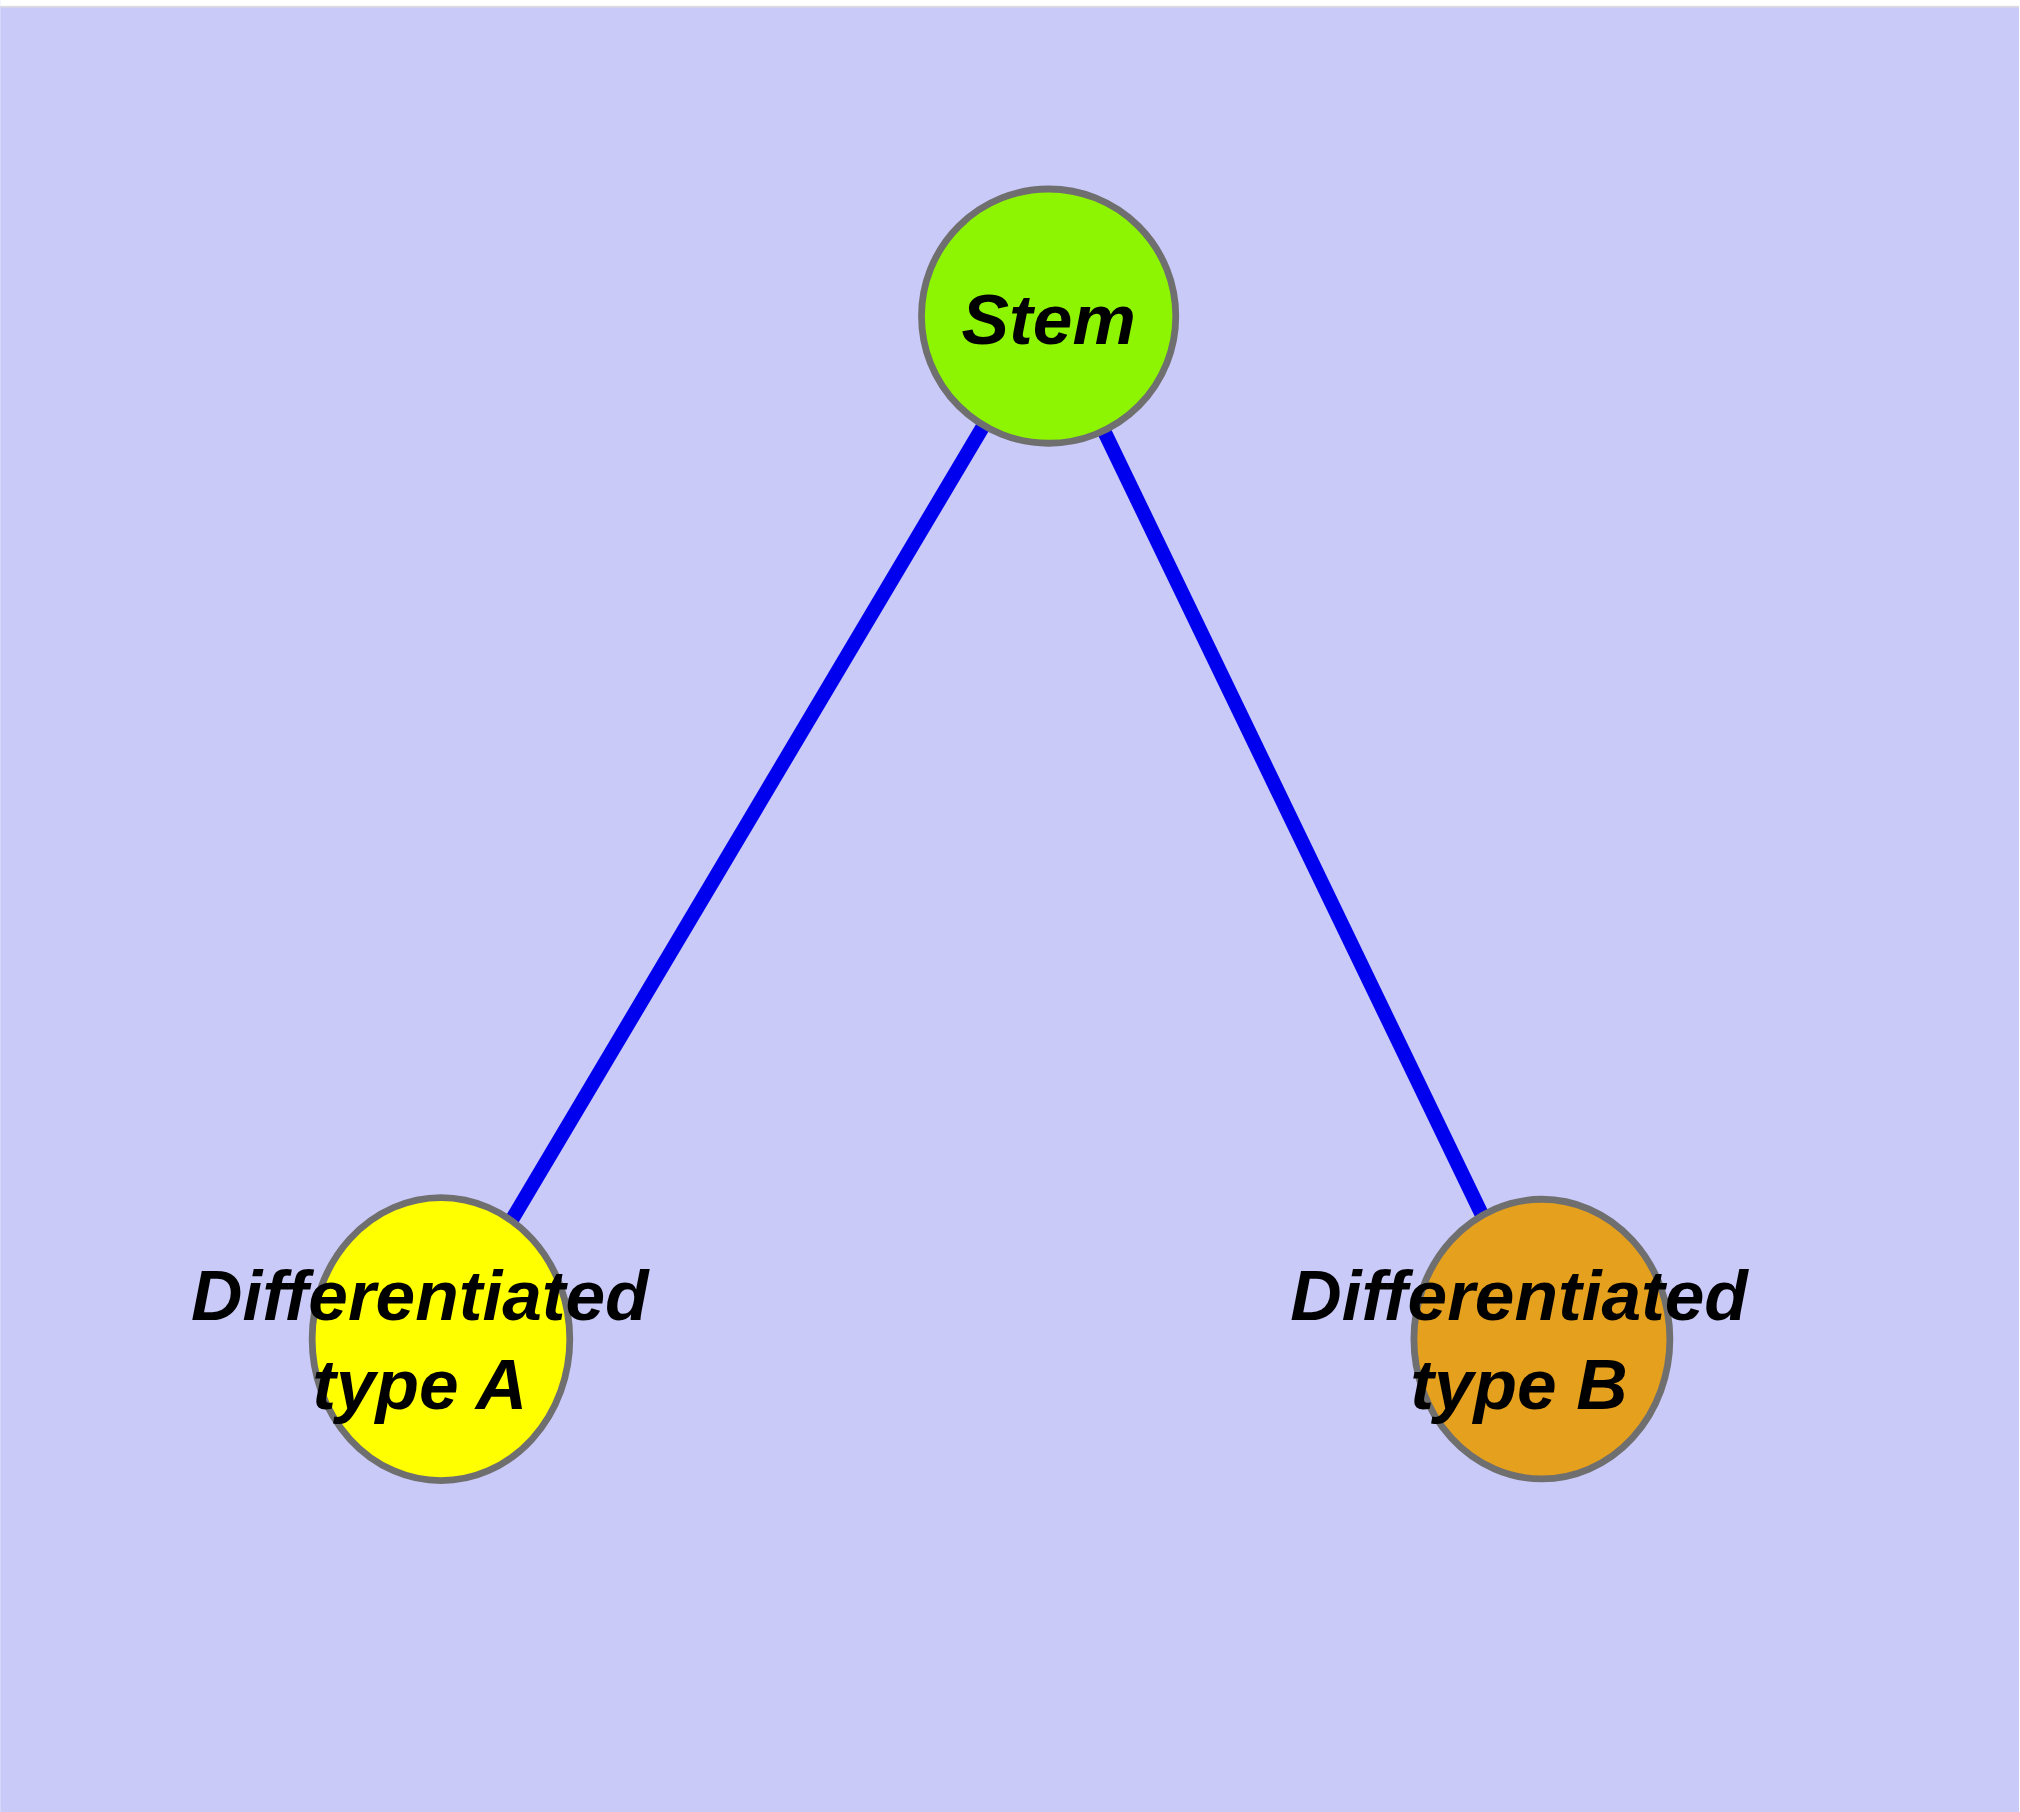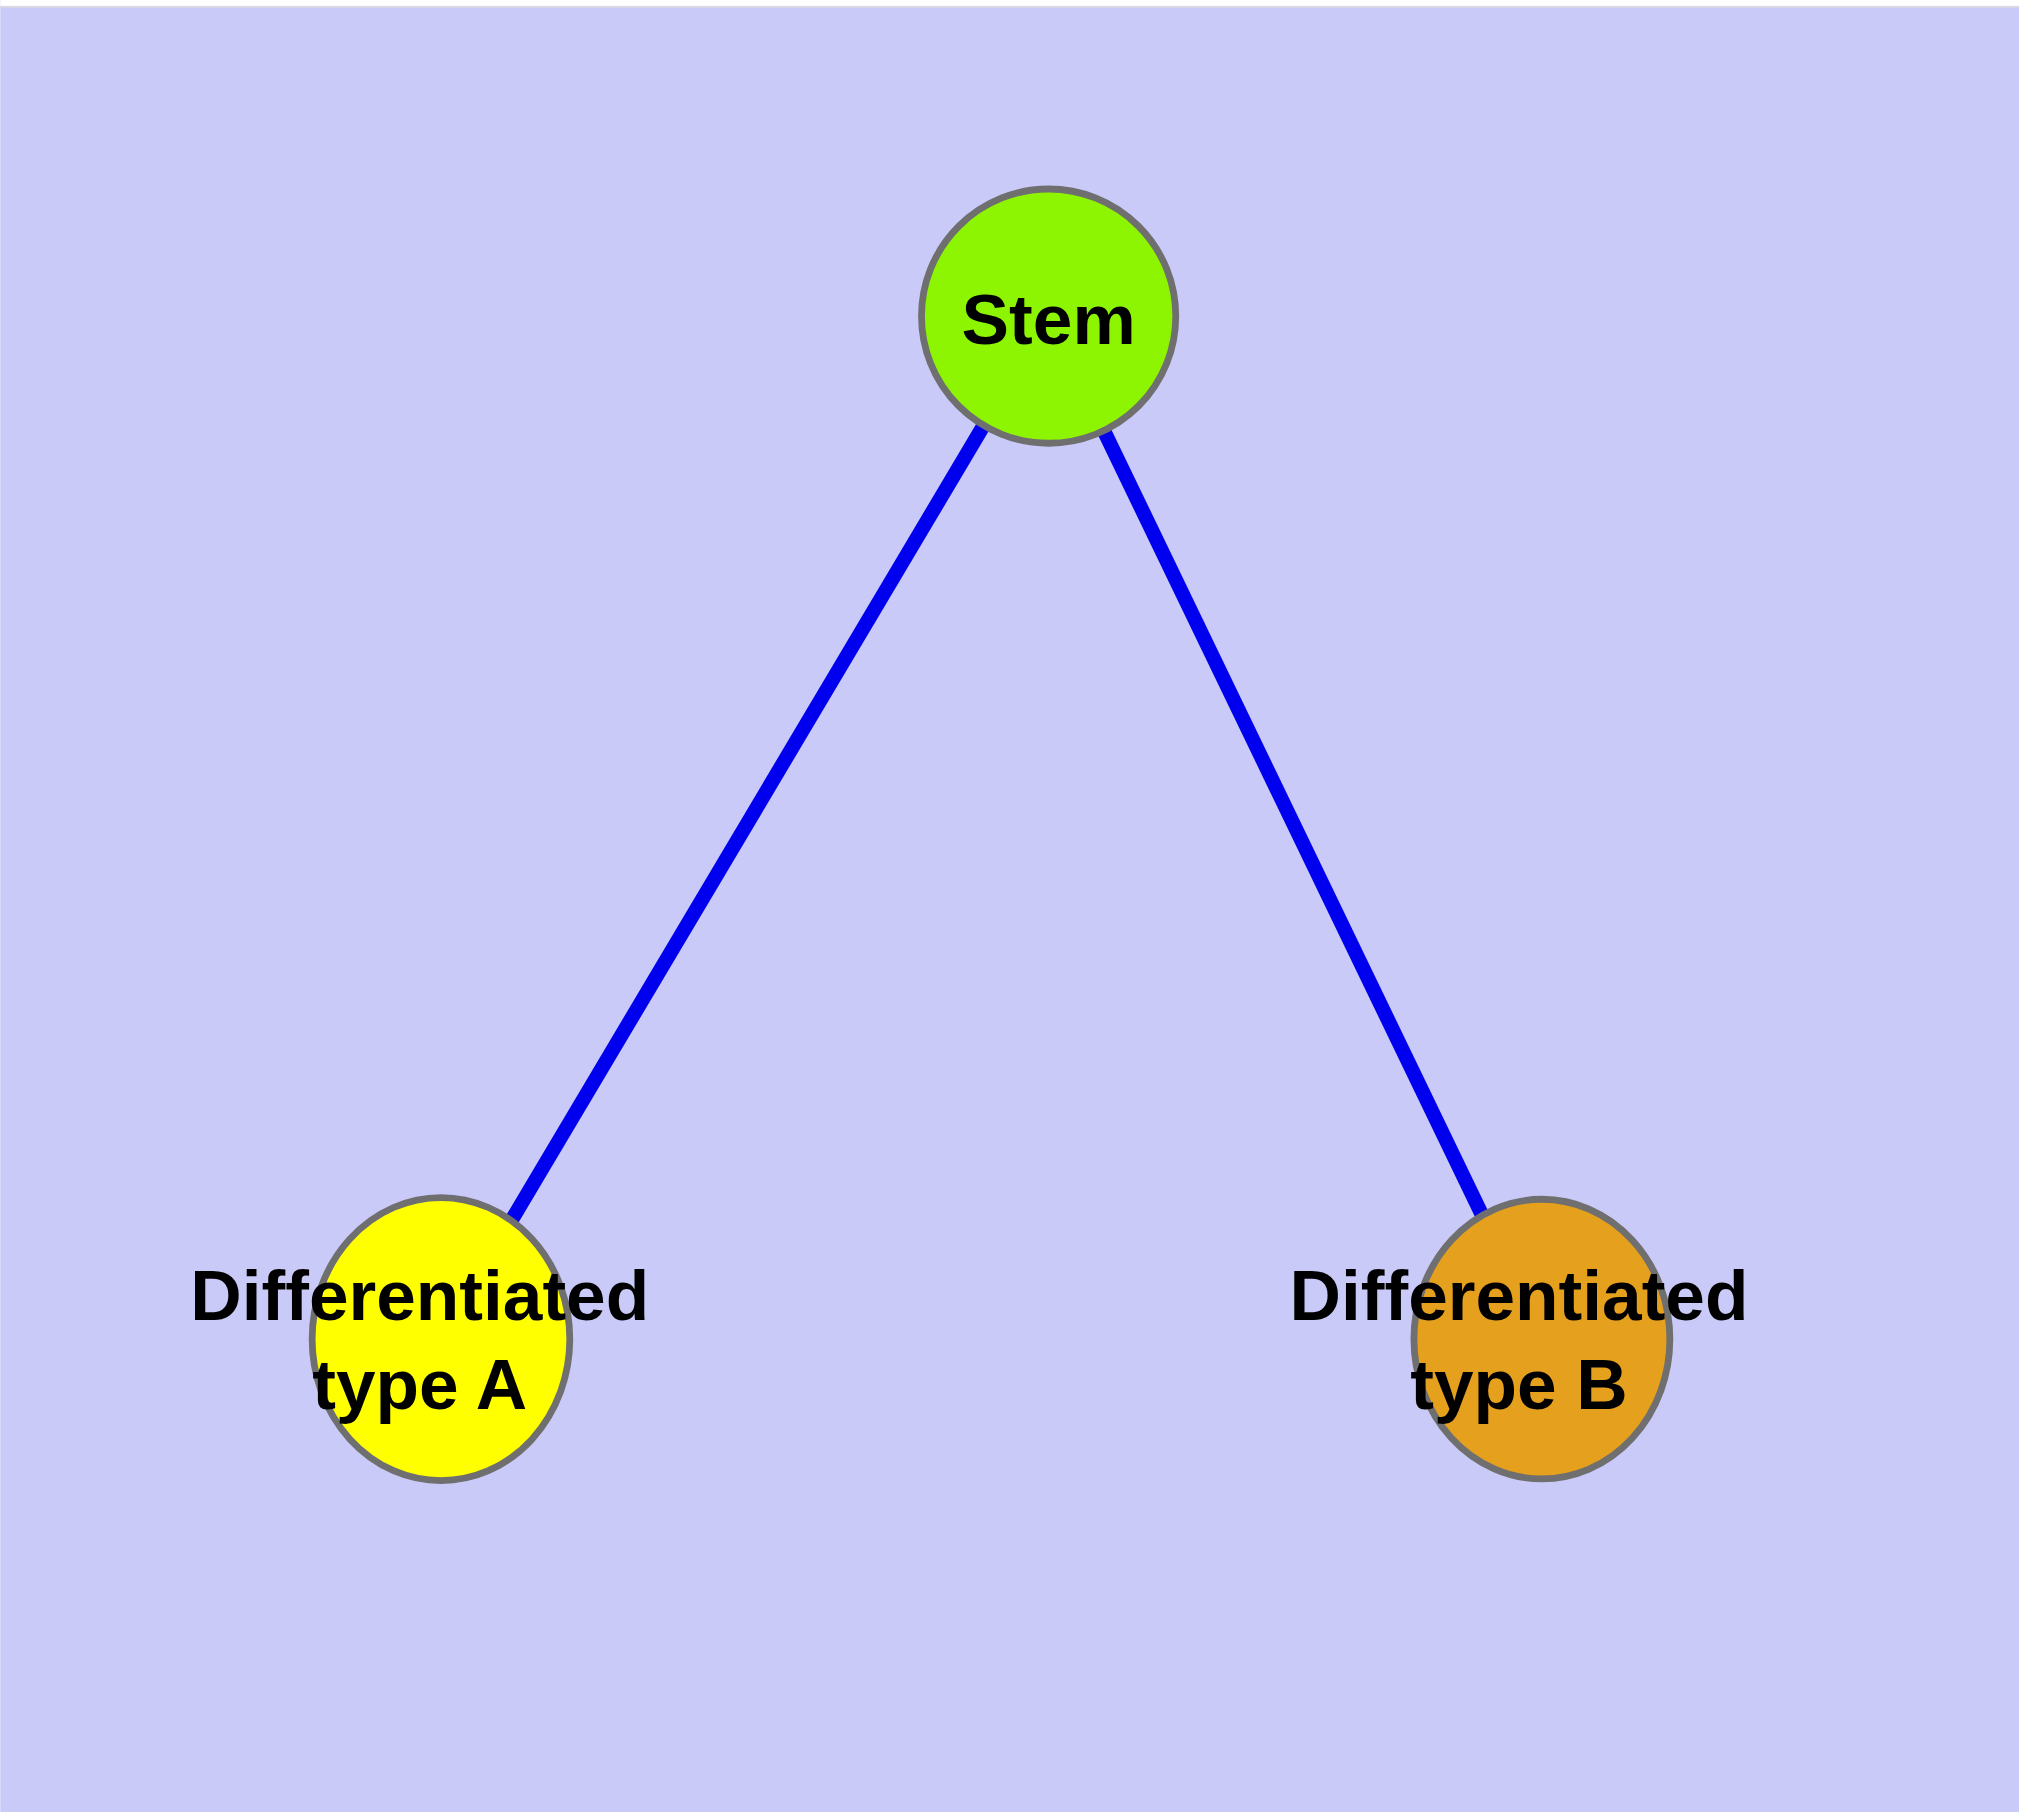--- a/index.html
+++ b/index.html
@@ -8,20 +8,21 @@
     background: #ffffff;
     width: 2021px;
     height: 1812px;
     overflow: hidden;
     font-family: "Liberation Sans", sans-serif;
   }
   .stage {
     position: relative;
     width: 2021px;
     height: 1480px;
+    font-style: italic;
   }
   svg {
     display: block;
   }
   .node-ellipse {
     stroke-width: 8px;
   }
   .edge-line {
     stroke-width: 17px;
     fill: none;

